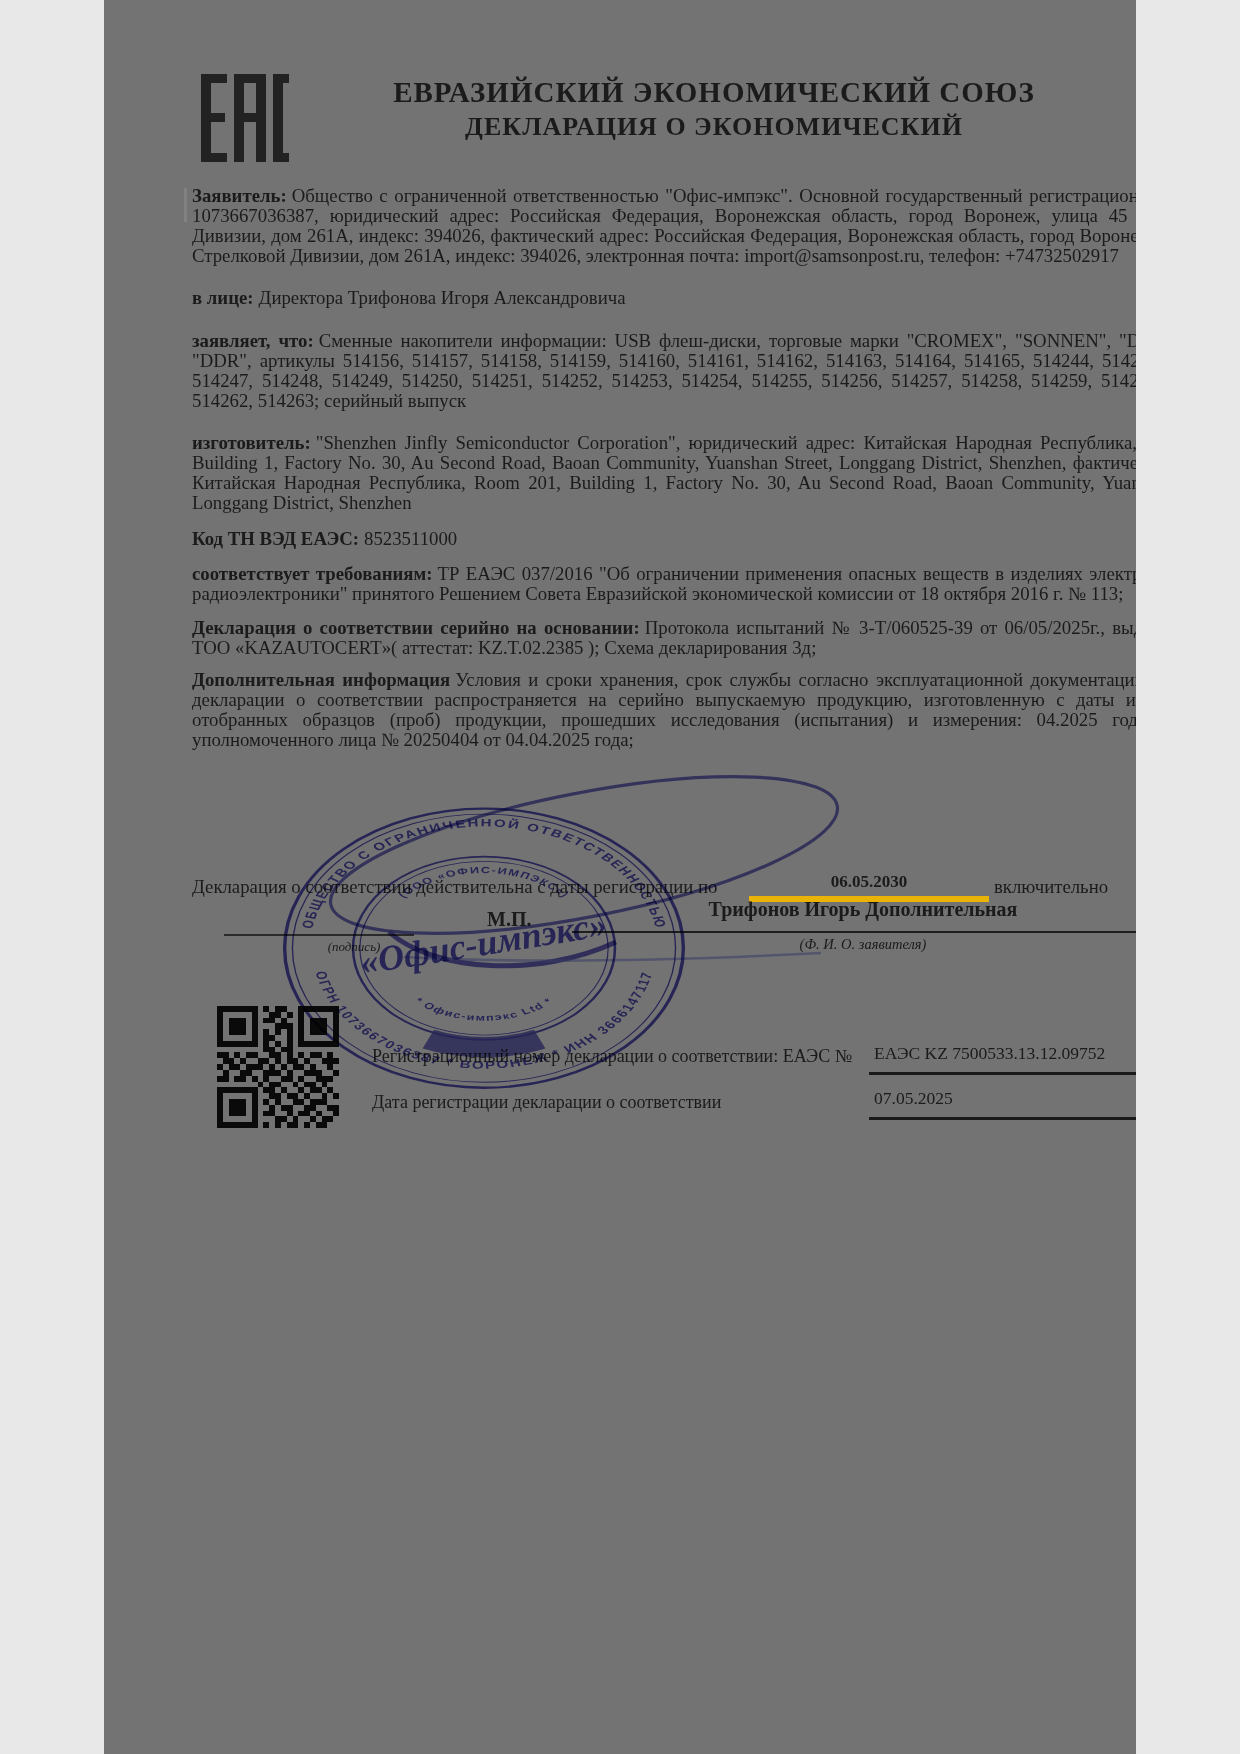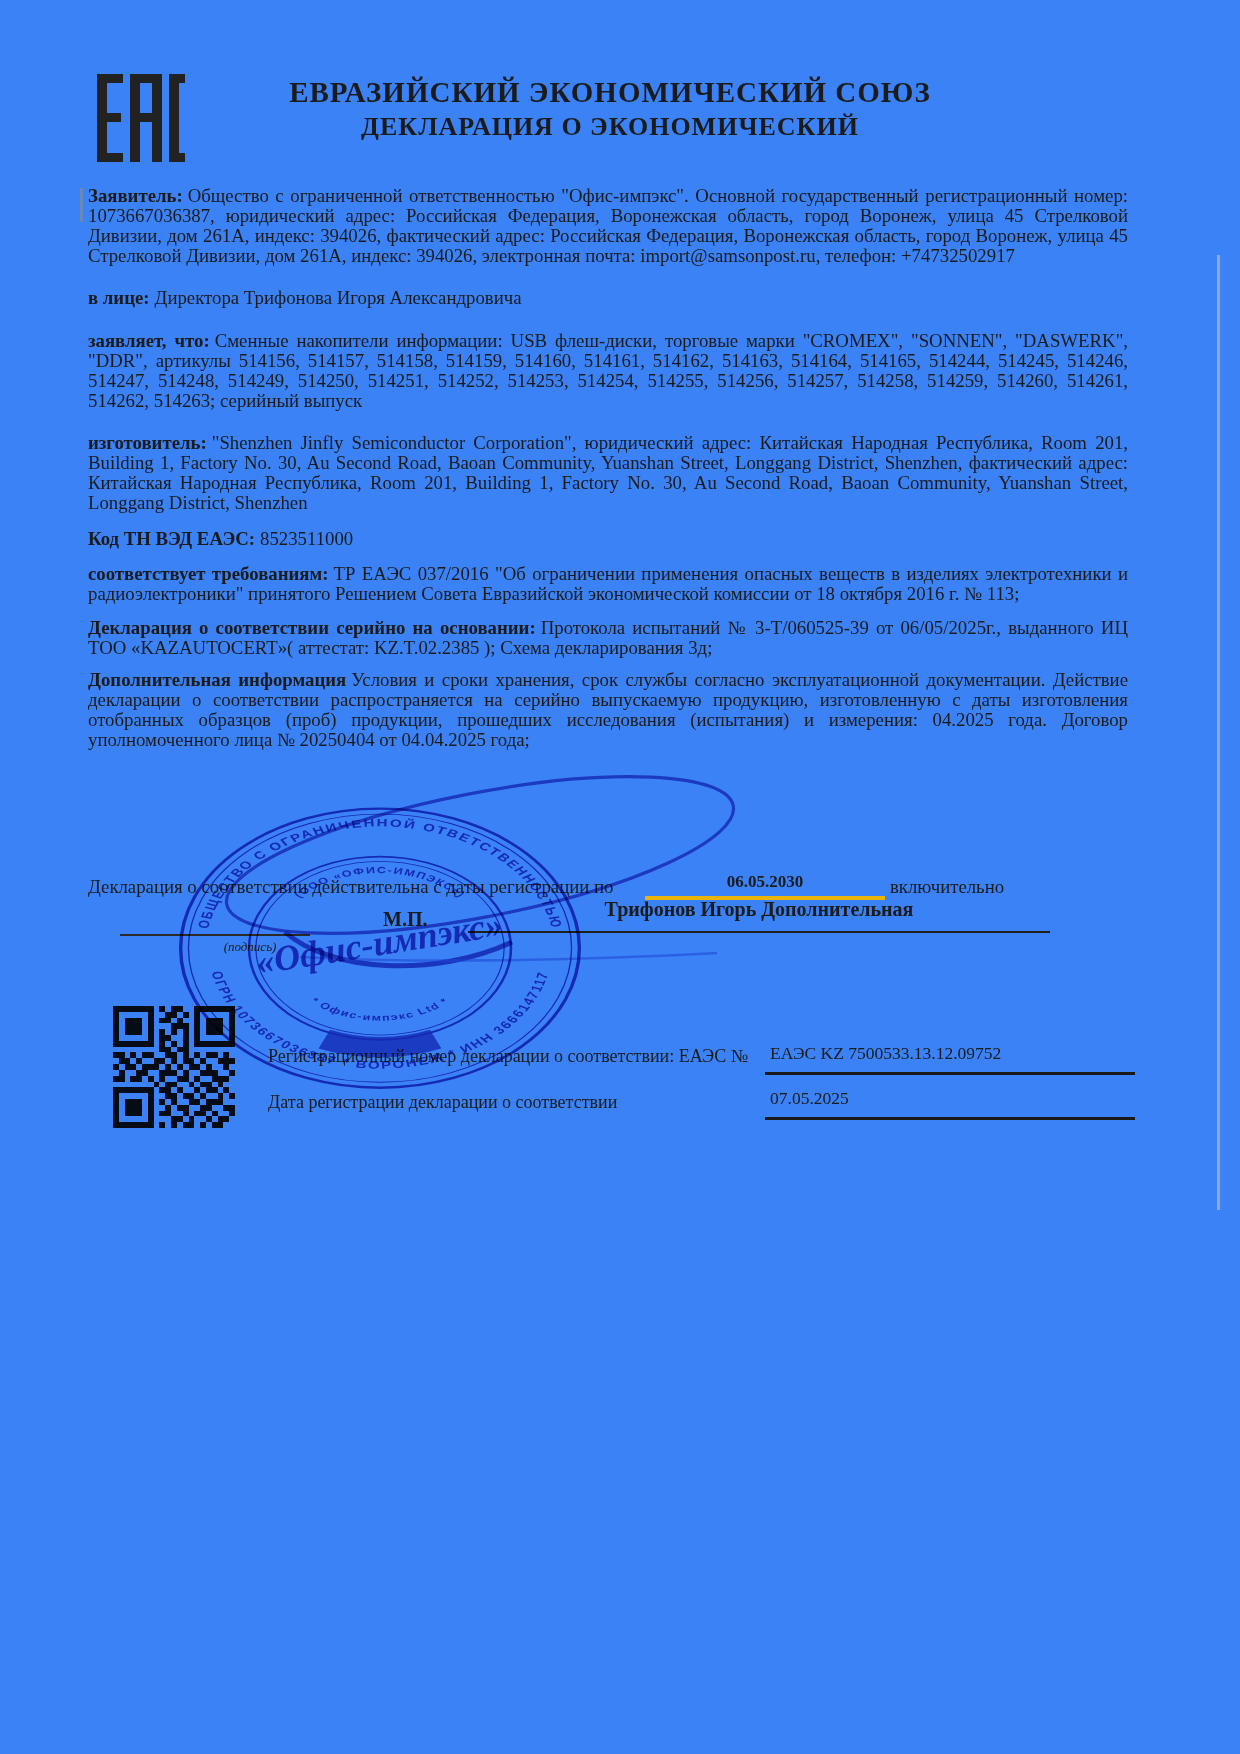--- a/index.html
+++ b/index.html
@@ -1,37 +1,37 @@
 <!DOCTYPE html>
 <html><head>
 <meta charset="utf-8">
 <style>
   html,body{margin:0;padding:0;background:#e8e8e8;}
-  .page{position:relative;width:1240px;height:1754px;background:#3b82f6;margin:0 auto;
+  .page{position:relative;width:1032px;height:1754px;background:#737373;margin:0 auto;
         font-family:"Liberation Serif","DejaVu Serif",serif;color:#1b1b1b;overflow:hidden;}
 
   
   .eac{position:absolute;left:95px;top:72px;width:92px;height:92px;}
   .title{position:absolute;left:205px;top:74px;width:810px;text-align:center;font-weight:700;}
   .title .t1{font-size:29px;line-height:36px;letter-spacing:1px;}
   .title .t2{font-size:26px;line-height:33px;letter-spacing:1px;}
 
   
   .body-text{position:absolute;left:88px;top:186px;width:1040px;
              font-size:18.8px;line-height:20px;text-align:justify;}
   .para{margin:0;}
   .para b{font-weight:700;margin-right:5px;}
   .p2{margin-top:22px;} .p3{margin-top:23px;} .p4{margin-top:22px;}
   .p5{margin-top:16px;} .p6{margin-top:15px;} .p7{margin-top:14px;} .p8{margin-top:12px;}
 
   
   .validity{position:absolute;left:88px;top:876px;width:1040px;height:30px;font-size:18.8px;}
   .validity .prefix{position:absolute;left:0;top:0;}
   .validity .date-box{position:absolute;left:557px;top:-4px;width:240px;text-align:center;
-                      font-weight:700;font-size:17px;border-bottom:4px solid #eab308;padding-bottom:4px;}
+                      font-weight:700;font-size:17px;border-bottom:6px solid #eab308;padding-bottom:4px;}
   .validity .suffix{position:absolute;left:802px;top:0;}
 
   
   .sig-line-left{position:absolute;left:120px;top:934px;width:190px;border-top:2px solid #2a2a2a;}
   .podpis{position:absolute;left:170px;top:939px;width:160px;text-align:center;
           font-style:italic;font-size:13px;}
   .mp{position:absolute;left:383px;top:908px;font-size:20px;font-weight:600;}
   .sig-name{position:absolute;left:468px;top:898px;width:582px;text-align:center;
             font-weight:700;font-size:20px;}
   .sig-line-right{position:absolute;left:468px;top:931px;width:582px;border-top:2px solid #1e1e1e;}
@@ -118,20 +118,21 @@
     <span class="prefix">Декларация о соответствии действительна с даты регистрации по</span>
     <span class="date-box">06.05.2030</span>
     <span class="suffix">включительно</span>
   </div>
 
   <div class="sig-line-left"></div>
   <div class="podpis">(подпись)</div>
   <div class="mp">М.П.</div>
   <div class="sig-name">Трифонов Игорь Дополнительная</div>
   <div class="sig-line-right"></div>
+  <div class="fio">(Ф. И. О. заявителя)</div>
 
   <div class="reg-label" style="left:268px;top:1046px;">Регистрационный номер декларации о соответствии: ЕАЭС №</div>
   <div class="reg-value" style="left:770px;top:1043px;">ЕАЭС KZ 7500533.13.12.09752</div>
   <div class="reg-line" style="top:1072px;"></div>
   <div class="reg-label" style="left:268px;top:1092px;">Дата регистрации декларации о соответствии</div>
   <div class="reg-value" style="left:770px;top:1088px;">07.05.2025</div>
   <div class="reg-line" style="top:1117px;"></div>
 
   <div class="qr">
       <i class="on"></i>

